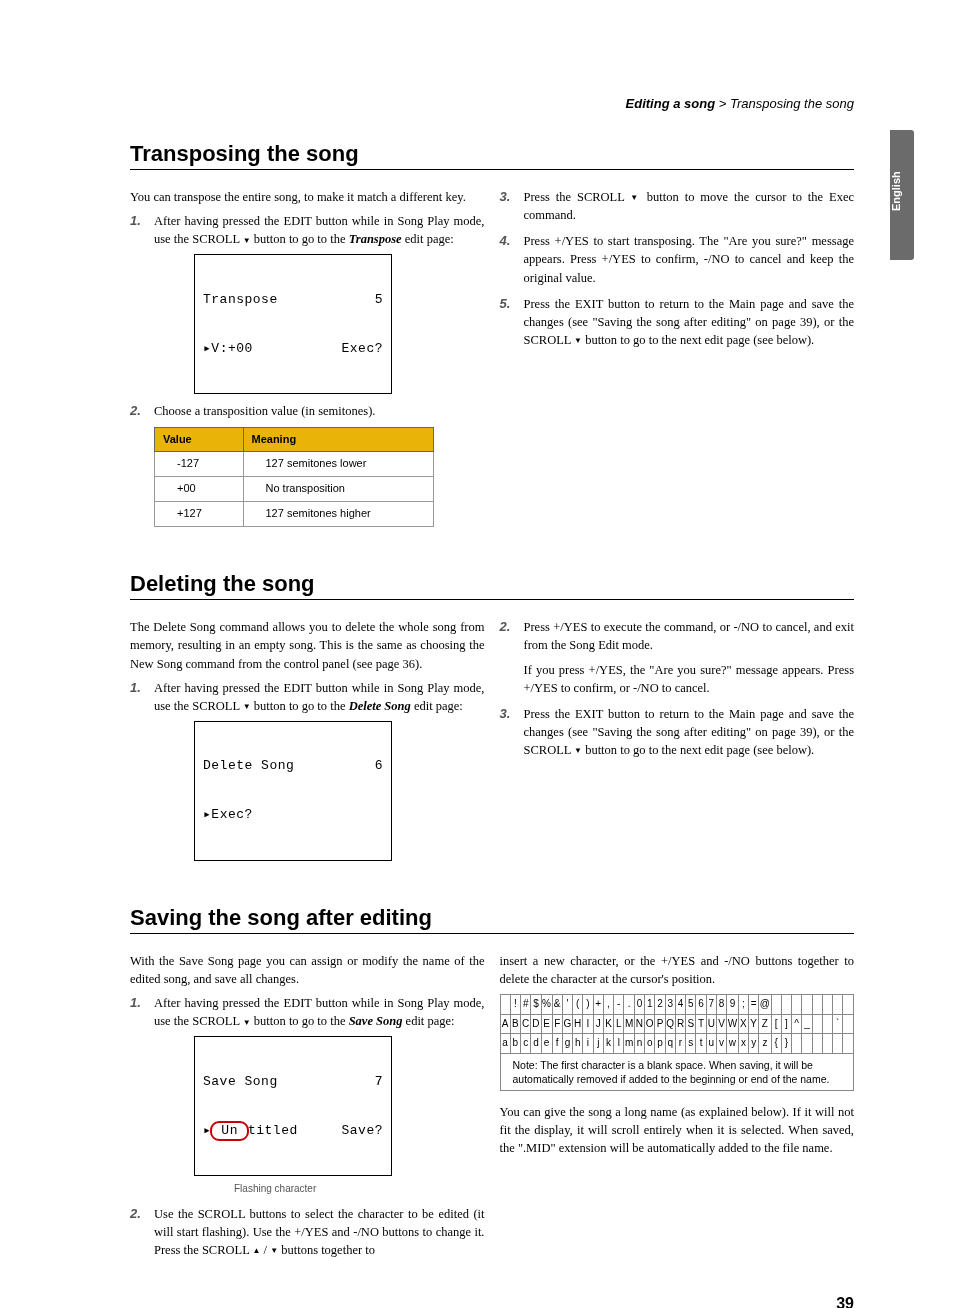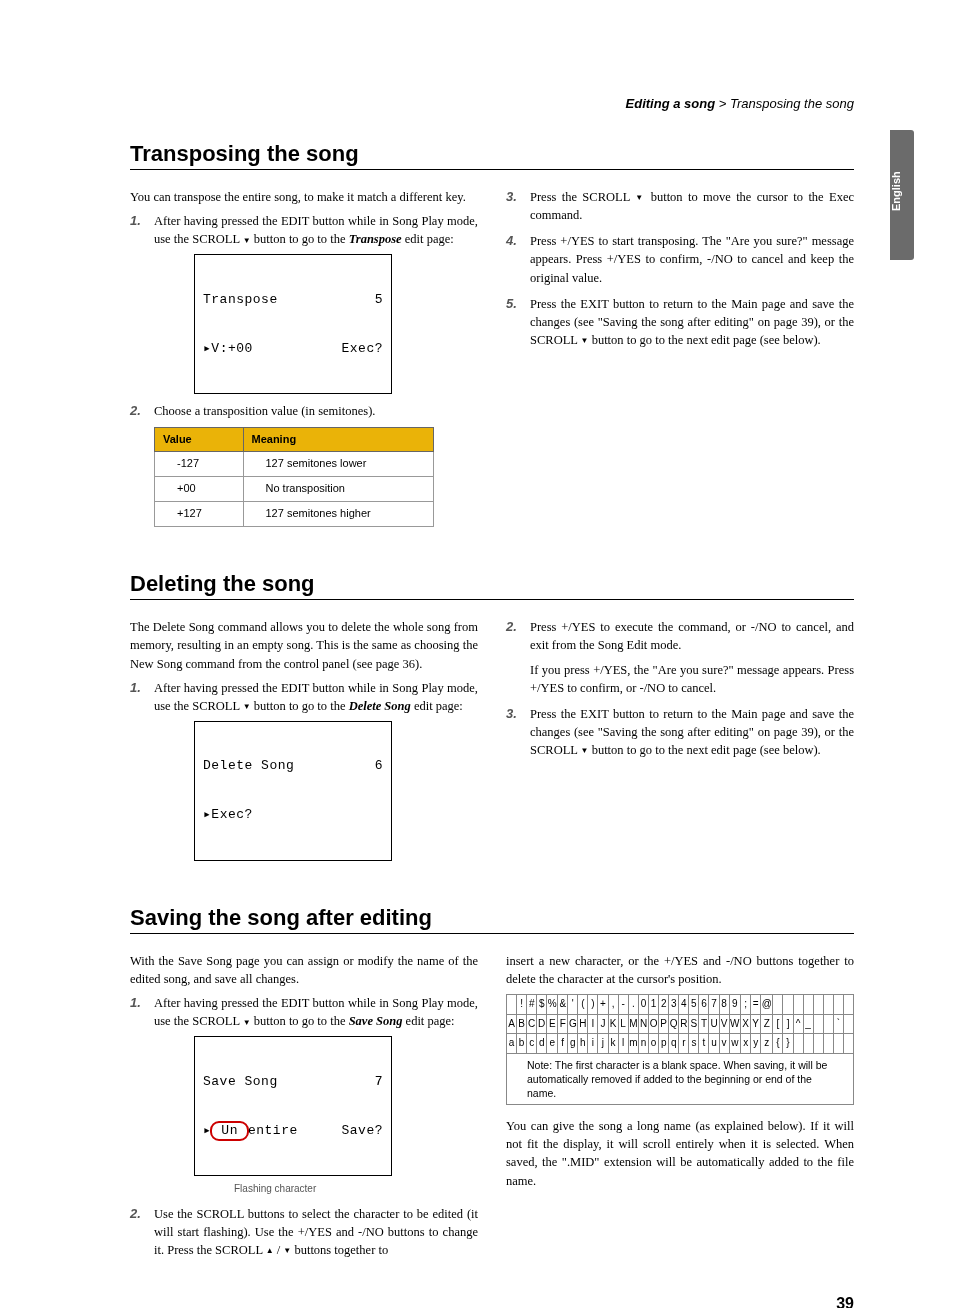--- a/index.html
+++ b/index.html
@@ -46,21 +46,21 @@
   h1.section {
     font-family: Arial, Helvetica, sans-serif;
     font-weight: bold;
     font-size: 22px;
     margin: 0 0 2px 0;
     border-bottom: 1px solid #000;
     padding-bottom: 2px;
   }
   .two-col {
     display: flex;
-    gap: 28px;
+    gap: 15px;
     margin-top: 18px;
   }
   .col {
     flex: 1;
     font-size: 12.5px;
     line-height: 1.45;
   }
   .col p { margin: 0 0 6px 0; text-align: justify; }
   ol.steps {
     list-style: none;
@@ -143,21 +143,21 @@
     width: 2.6%;
     text-align: center;
     padding: 2px 0;
     height: 14px;
   }
   .charset-note {
     font-family: Arial, Helvetica, sans-serif;
     font-size: 10.5px;
     border: 1px solid #888;
     border-top: none;
-    padding: 4px 20px;
+    padding: 4px 12px;
     line-height: 1.35;
   }
   .page-num {
     position: absolute;
     bottom: 50px;
     right: 100px;
     font-family: Arial, Helvetica, sans-serif;
     font-weight: bold;
     font-size: 16px;
   }
@@ -259,21 +259,21 @@
   <div class="section-block">
     <h1 class="section">Saving the song after editing</h1>
     <div class="two-col">
       <div class="col">
         <p>With the Save Song page you can assign or modify the name of the edited song, and save all changes.</p>
         <ol class="steps">
           <li><span class="num">1.</span>
             <span>After having pressed the EDIT button while in Song Play mode, use the SCROLL </span><span class="tri-down"></span><span> button to go to the </span><span class="ital">Save Song</span><span> edit page:</span>
             <div class="lcd">
               <div class="lcd-row"><span>Save Song</span><span>7</span></div>
-              <div class="lcd-row"><span><span>▸</span><span class="cursor-char">Un</span><span>entire</span></span><span>Save?</span></div>
+              <div class="lcd-row"><span><span>▸</span><span class="cursor-char">Un</span><span>titled</span></span><span>Save?</span></div>
             </div>
             <div class="lcd-caption">Flashing character</div>
           </li>
           <li><span class="num">2.</span>
             <span>Use the SCROLL buttons to select the character to be edited (it will start flashing). Use the +/YES and -/NO buttons to change it. Press the SCROLL </span><span class="tri-up"></span> / <span class="tri-down"></span><span> buttons together to</span>
           </li>
         </ol>
       </div>
       <div class="col">
         <p>insert a new character, or the +/YES and -/NO buttons together to delete the character at the cursor's position.</p>

